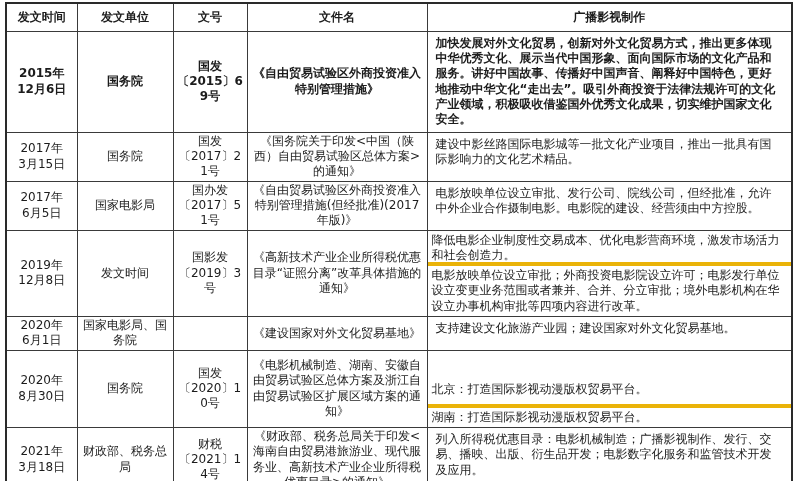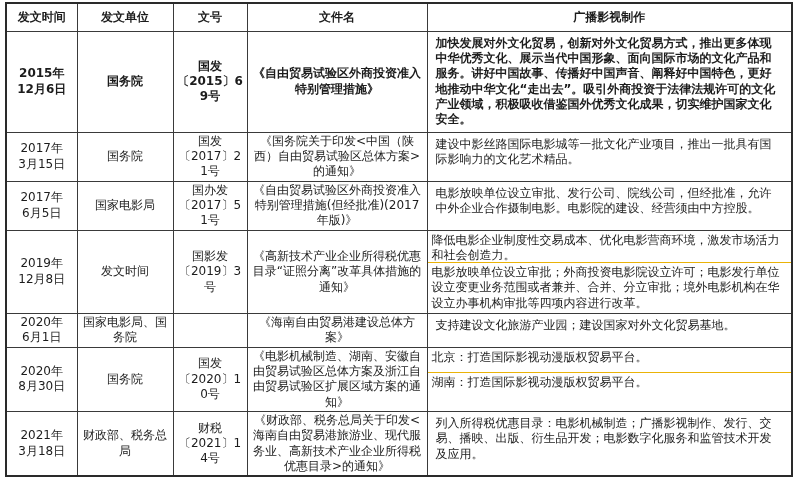--- a/index.html
+++ b/index.html
@@ -37,31 +37,31 @@
   .doc-table th {
     font-weight: bold;
     text-align: center;
     height: 28px;
     padding: 0 2px;
   }
   td.c { text-align: center; white-space: pre-line; }
   td.l { text-align: left; padding: 2px 4px; vertical-align: top; }
   td.split { padding: 0; vertical-align: top; font-family: Liberation Serif, serif; }
   .sub { padding: 2px 4px; }
-  .sub + .sub { border-top: 1px solid #eab308; }
+  .sub + .sub { border-top: 4px solid #eab308; }
   tr.h82 td { height: 82px; font-weight: bold; }
   tr.h48 td { height: 48px; }
   tr.h47 td { height: 47px; }
   tr.h33 td { height: 33px; }
   tr.h76 td { height: 76px; }
   tr.h32 td { height: 32px; }
   tr.h50 td { height: 50px; }
   tr.h60 td { height: 60px; }
   .s-r5a { height: 31px; }
-  .s-r7a { height: 24px; }
+  .s-r7a { height: 24px; margin-top: 29px; }
 </style>
 </head>
 <body>
 
 <div class="page">
 
   <table class="doc-table">
     <colgroup>
       <col style="width:71px">
       <col style="width:96px">
@@ -122,21 +122,21 @@
         <td class="split">
           <div class="sub s-r5a">降低电影企业制度性交易成本、优化电影营商环境，激发市场活力和社会创造力。</div>
           <div class="sub">电影放映单位设立审批；外商投资电影院设立许可；电影发行单位设立变更业务范围或者兼并、合并、分立审批；境外电影机构在华设立办事机构审批等四项内容进行改革。</div>
         </td>
       </tr>
       <tr class="h32">
         <td class="c">2020年
 6月1日</td>
         <td class="c">国家电影局、国务院</td>
         <td class="c"></td>
-        <td class="c">《海南自由贸易港建设总体方案》</td>
+        <td class="c">《建设国家对外文化贸易基地》</td>
         <td class="l">
             <div class="sub">支持建设文化旅游产业园；建设国家对外文化贸易基地。</div>
           </td>
       </tr>
       <tr class="h50">
         <td class="c">2020年
 8月30日</td>
         <td class="c">国务院</td>
         <td class="c">国发
 〔2020〕10号</td>

